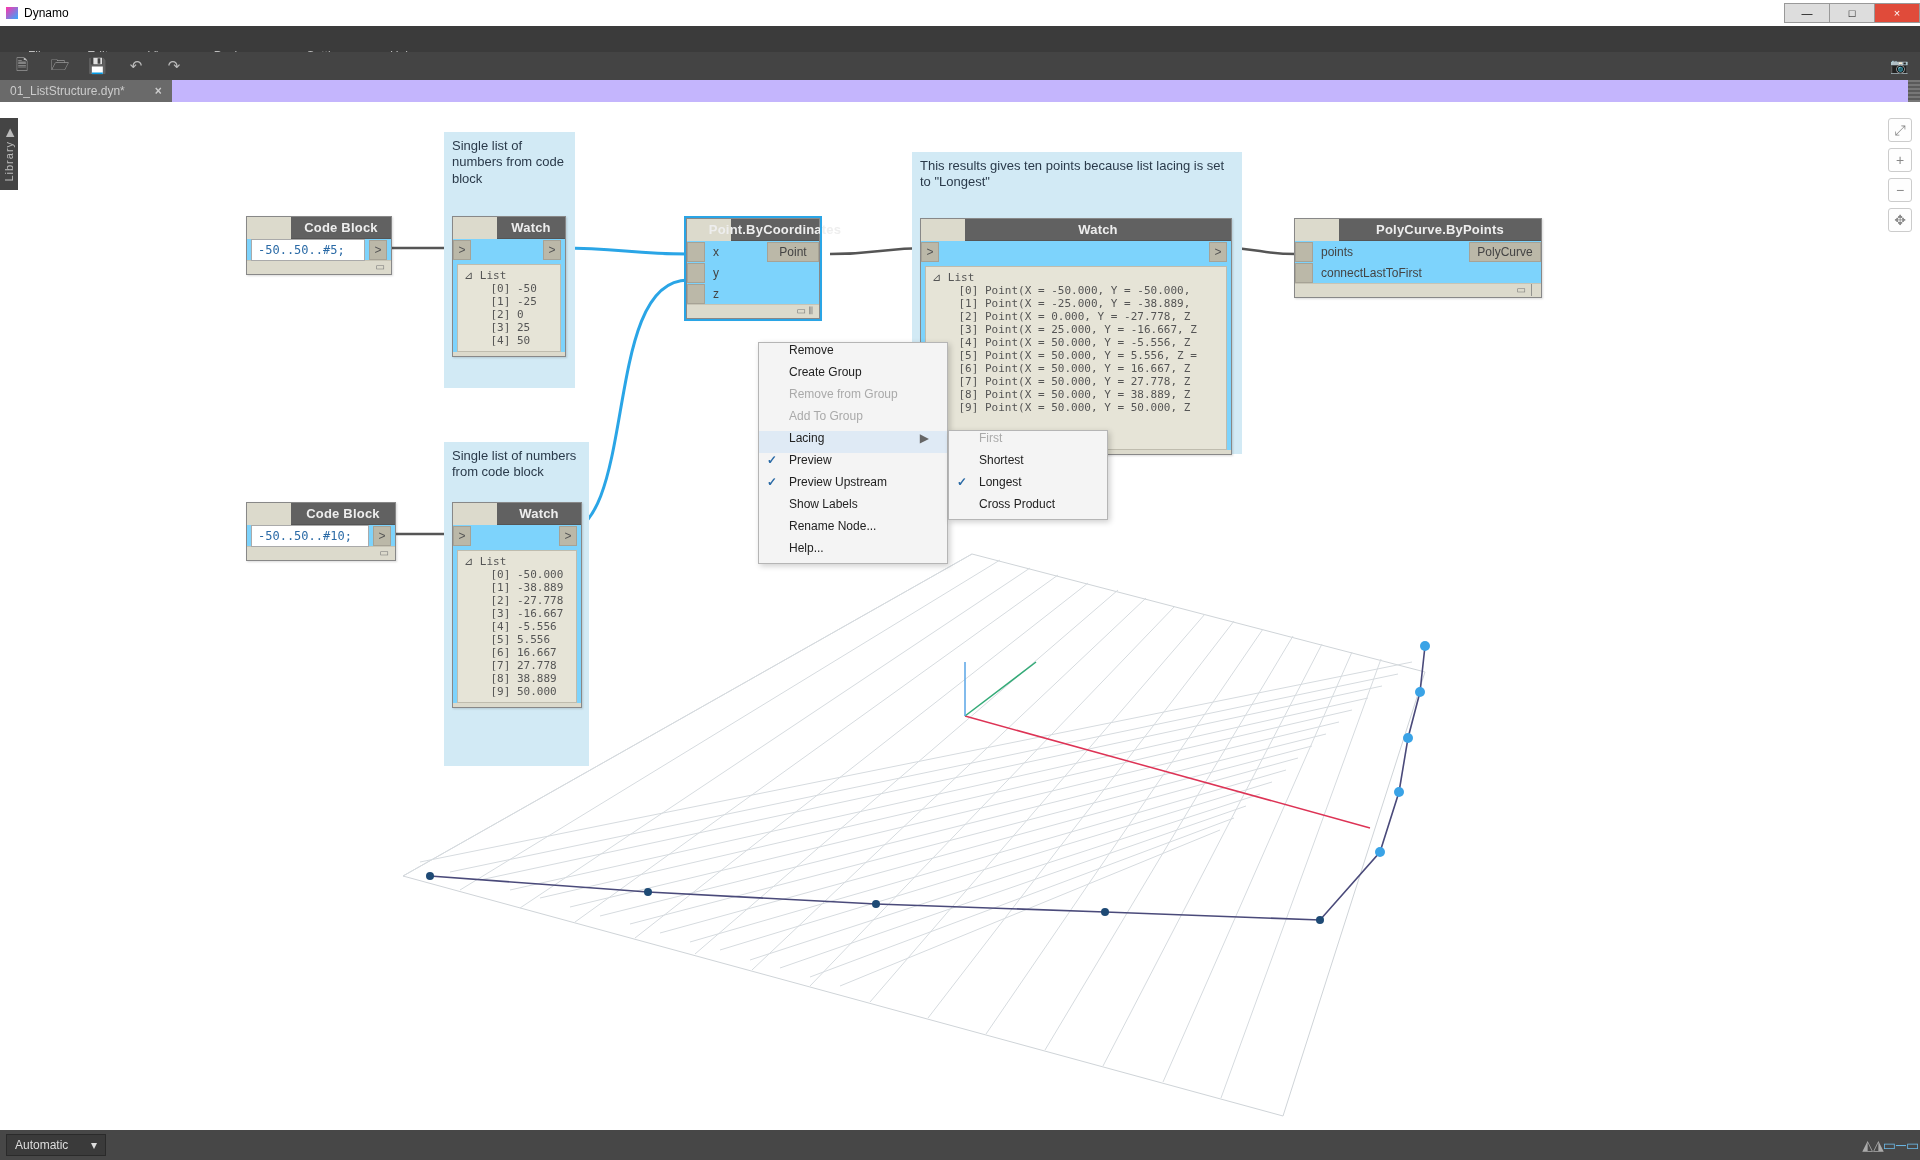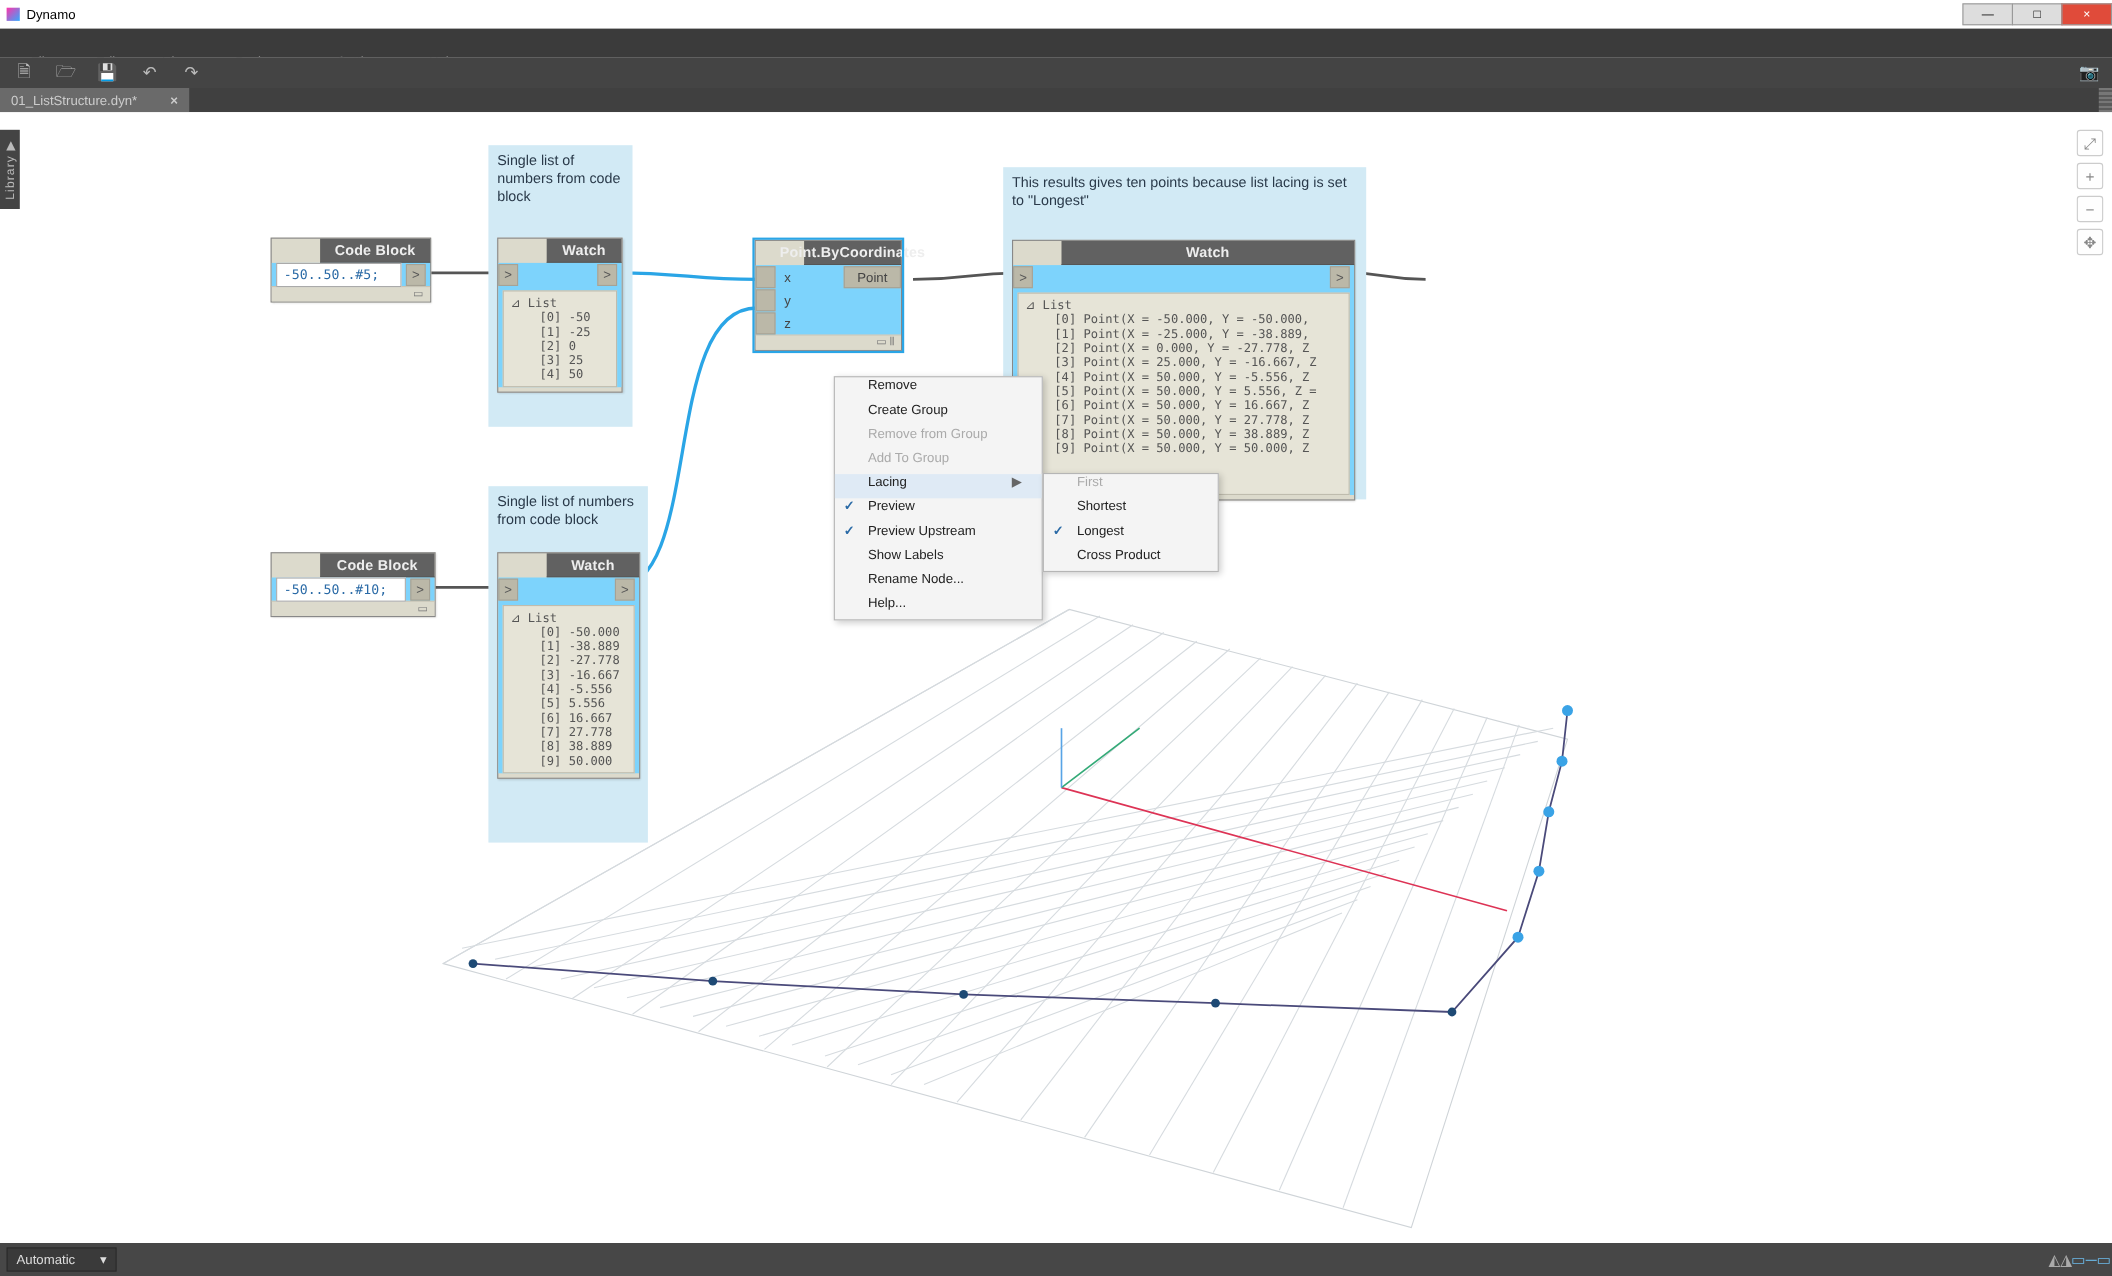--- a/index.html
+++ b/index.html
@@ -15,21 +15,21 @@
   .menubar { position:absolute; top:26px; left:0; right:0; height:26px; background:#3b3b3b; display:flex; align-items:center; padding-left:8px; color:#bdbdbd; font-size:12px; }
   .menubar .menu-item { padding:5px 20px; cursor:pointer;margin-top:33px; }
 
   
   .toolbar { position:absolute; top:52px; left:0; right:0; height:28px; background:#444; display:flex; align-items:center; padding-left:8px; }
   .toolbar .tool-btn { width:28px; height:22px; display:flex; align-items:center; justify-content:center; color:#bbb; margin-right:10px; font-size:15px; }
   .toolbar .spacer { flex:1; }
   .toolbar .right-btn { width:28px; height:22px; color:#bbb; margin-right:6px; display:flex; align-items:center; justify-content:center; font-size:15px; }
 
   
-  .tabrow { position:absolute; top:80px; left:0; right:0; height:22px; background:#404040; display:flex; align-items:flex-start; color:#ccc; font-size:12px; }
+  .tabrow { position:absolute; top:80px; left:0; right:0; height:22px; background:#c4b5fd; display:flex; align-items:flex-start; color:#ccc; font-size:12px; }
   .tabrow .tab { height:100%; display:flex; align-items:center; padding:0 10px; background:#6a6a6a; }
   .tabrow .tab .close { margin-left:30px; color:#ccc; font-weight:bold; cursor:pointer;}
   .tabrow .grip { margin-left:auto; width:12px; height:100%; background:repeating-linear-gradient(0deg,#777,#777 2px,#5a5a5a 2px,#5a5a5a 4px); }
 
   
   .library-tab { position:absolute; top:118px; left:0; width:18px; height:72px; background:#444; color:#bbb; font-size:11px; display:flex; align-items:center; justify-content:center; }
   .library-tab span { transform: rotate(-90deg); white-space: nowrap; letter-spacing:1px;}
 
   
   .vp-ctrl { position:absolute; right:8px; display:flex; flex-direction:column; align-items:center; }
@@ -300,20 +300,36 @@
     [3] Point(X = 25.000, Y = -16.667, Z
     [4] Point(X = 50.000, Y = -5.556, Z
     [5] Point(X = 50.000, Y = 5.556, Z =
     [6] Point(X = 50.000, Y = 16.667, Z
     [7] Point(X = 50.000, Y = 27.778, Z
     [8] Point(X = 50.000, Y = 38.889, Z
     [9] Point(X = 50.000, Y = 50.000, Z</div>
     </div>
   </div>
 
+  <div class="node" style="left:1294px; top:116px; width:248px;">
+    <div class="n-title">PolyCurve.ByPoints</div>
+    <div class="n-body">
+      <div class="portrow">
+        <div class="input-port-block">&nbsp;</div>
+        <span class="input-label">points</span>
+        <div style="flex:1"></div>
+        <div class="output-port-block" style="width:72px;">PolyCurve</div>
+      </div>
+      <div class="portrow">
+        <div class="input-port-block">&nbsp;</div>
+        <span class="input-label">connectLastToFirst</span>
+      </div>
+    </div>
+    <div class="footer">▭ │</div>
+  </div>
 
   <div class="ctx" style="left:758px; top:240px; width:190px;">
     <div class="ci">
         <span>Remove</span>
       </div>
     <div class="ci">
         <span>Create Group</span>
       </div>
     <div class="ci disabled">
         <span>Remove from Group</span>

